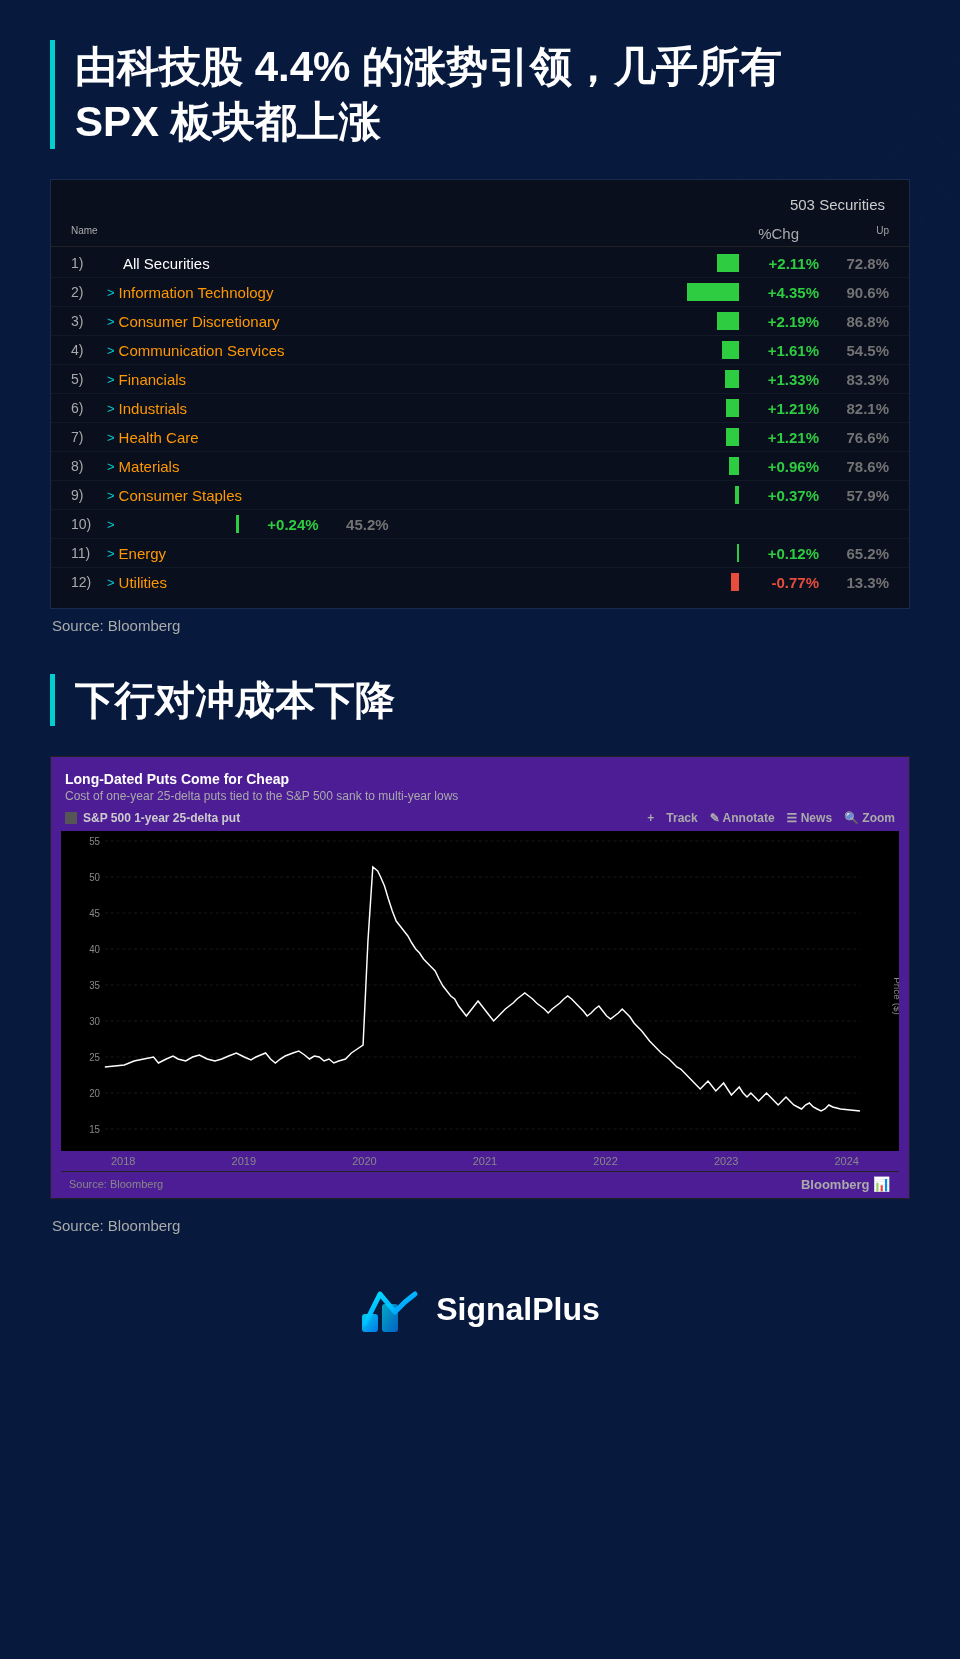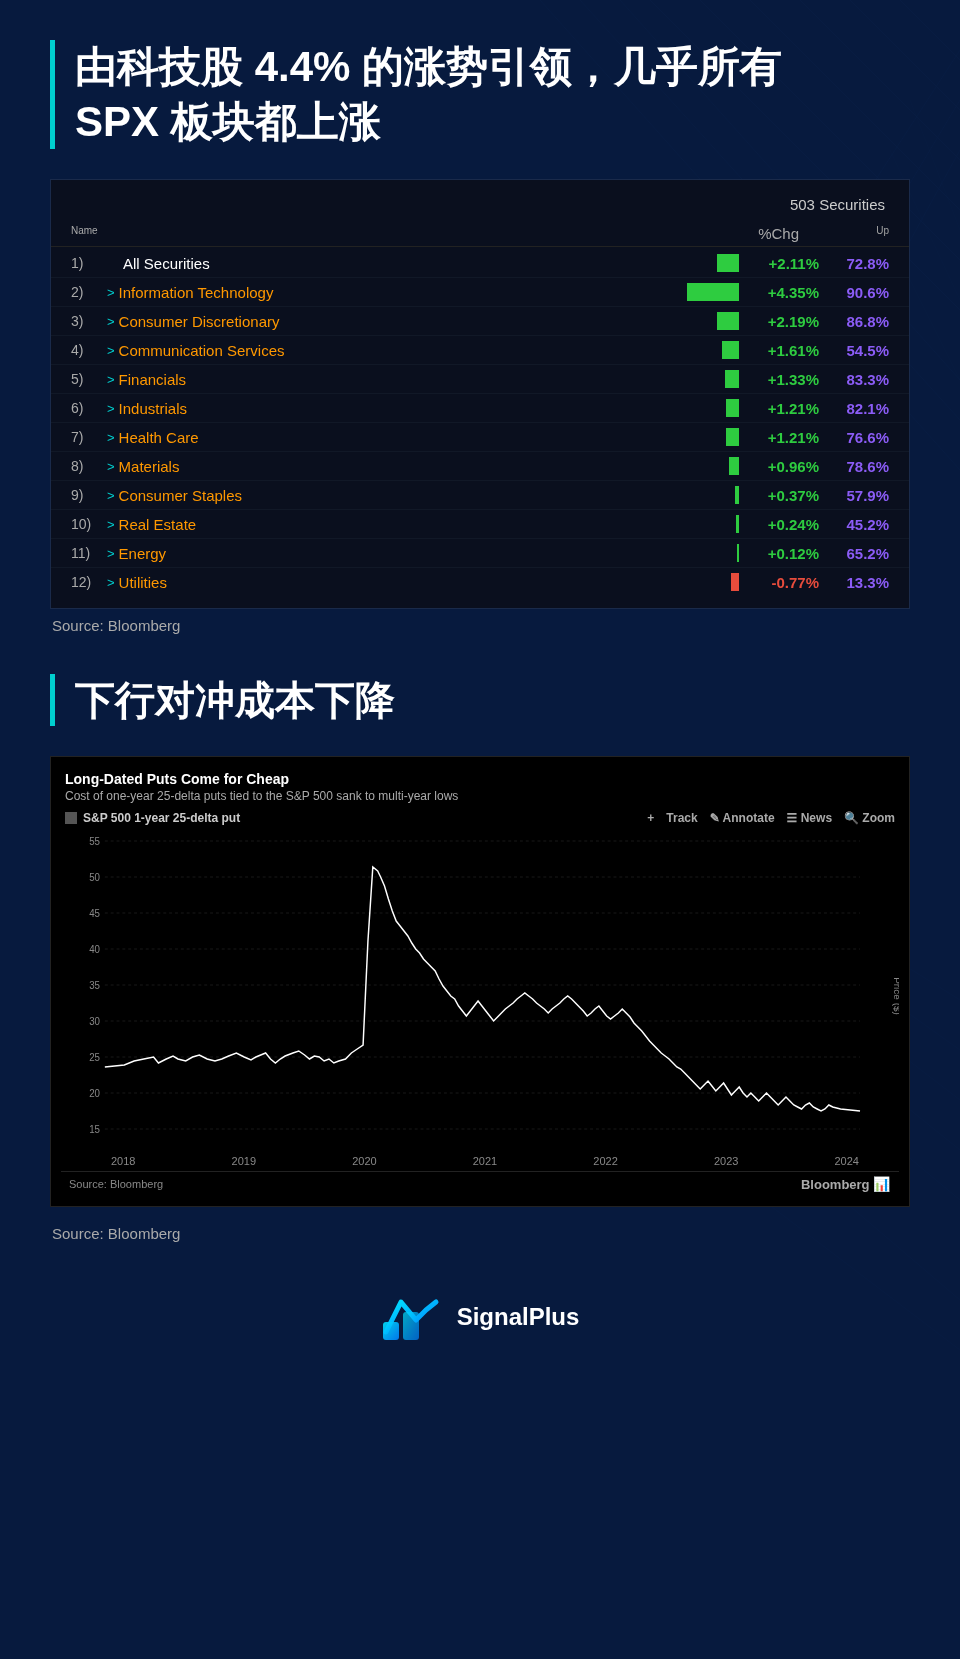--- a/index.html
+++ b/index.html
@@ -139,21 +139,21 @@
       text-align: right;
       font-size: 15px;
       font-weight: bold;
       padding-right: 10px;
     }
     .row-pctchg.positive { color: #2ecc40; }
     .row-pctchg.negative { color: #e74c3c; }
     .row-up {
       width: 60px;
       text-align: right;
-      color: #8b5cf6;
+      color: #737373;
       font-size: 15px;
       font-weight: bold;
     }
 
     .source-text {
       color: #aaaaaa;
       font-size: 15px;
       margin-bottom: 40px;
       padding-left: 2px;
     }
@@ -167,24 +167,24 @@
     }
     .section2-title {
       font-size: 40px;
       font-weight: bold;
       color: #ffffff;
       line-height: 1.3;
     }
 
     
     .chart-container {
-      background: #000000;
+      background: #4c1d95;
       border: 1px solid #222;
       margin-bottom: 18px;
-      padding: 14px 10px 10px 10px;
+      padding: 14px 10px 2px 10px;
     }
     .chart-title-main {
       color: #ffffff;
       font-size: 14px;
       font-weight: bold;
       margin-bottom: 2px;
       padding-left: 4px;
     }
     .chart-subtitle {
       color: #aaaaaa;
@@ -267,21 +267,21 @@
       align-items: center;
       gap: 16px;
       margin-top: 50px;
       padding-bottom: 40px;
     }
     .logo-icon {
       width: 60px;
       height: 50px;
     }
     .logo-text {
-      font-size: 24px;
+      font-size: 32px;
       font-weight: bold;
       color: #ffffff;
     }
 
     
     .gridline {
       stroke: #333;
       stroke-width: 0.5;
       stroke-dasharray: 3,3;
     }
@@ -433,21 +433,20 @@
       <span class="row-name">Consumer Staples</span>
       <div class="row-bar-container">
       <div class="row-bar green" style="width:4px;"></div>
     </div>
       <span class="row-pctchg positive">+0.37%</span>
       <span class="row-up">57.9%</span>
     </div>
         <div class="table-row">
       <span class="row-num">10)</span>
       <span class="row-arrow">&gt;</span>
-      <span class="row-name">Real Estate</span>
       <div class="row-bar-container">
       <div class="row-bar green" style="width:3px;"></div>
     </div>
       <span class="row-pctchg positive">+0.24%</span>
       <span class="row-up">45.2%</span>
     </div>
         <div class="table-row">
       <span class="row-num">11)</span>
       <span class="row-arrow">&gt;</span>
       <span class="row-name">Energy</span>

